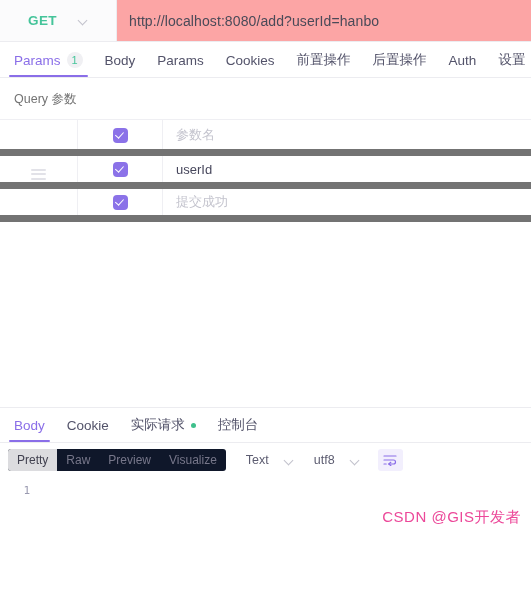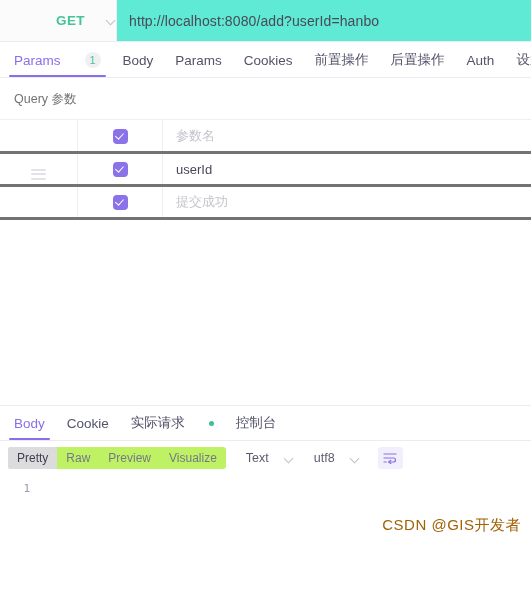--- a/index.html
+++ b/index.html
@@ -22,21 +22,21 @@
     display: flex;
     align-items: stretch;
     height: 41px;
     border-bottom: 1px solid #ececf0;
     background: #fbfbfc;
   }
   .method-box {
     width: 116px;
     display: flex;
     align-items: center;
-    justify-content: flex-end;
+    justify-content: center;
     gap: 22px;
     border-right: 1px solid #ececf0;
     background: #fbfbfc;
     cursor: pointer;
   }
   .method-label {
     color: #45c49a;
     font-weight: bold;
     font-size: 13.5px;
     letter-spacing: .4px;
@@ -54,21 +54,21 @@
     width: 6px; height: 6px;
     border-right: 1.3px solid #c2c2cc;
     border-bottom: 1.3px solid #c2c2cc;
     transform: rotate(45deg);
   }
   .url-box {
     flex: 1;
     display: flex;
     align-items: center;
     padding-left: 12px;
-    background: #5eead4;
+    background: #fca5a5;
     cursor: text;
   }
   .url-text {
     font-size: 14px;
     color: #4a4a58;
     letter-spacing: .1px;
   }
 
   
   .req-tabs {
@@ -76,21 +76,21 @@
     align-items: flex-end;
     height: 35px;
     padding: 0 0 0 3px;
     border-bottom: 1px solid #ececf0;
     background: #ffffff;
   }
   .tab {
     position: relative;
     display: flex;
     align-items: center;
-    gap: 24px;
+    gap: 6px;
     padding: 0 11px;
     height: 34px;
     font-size: 13.5px;
     color: #53536a;
     cursor: pointer;
     white-space: nowrap;
   }
   .tab.active { color: #8a6ee8; }
   .tab.active::after {
     content: "";
@@ -127,21 +127,21 @@
     color: #737373;
   }
   .ptable {
     width: 100%;
     border-collapse: collapse;
     table-layout: fixed;
   }
   .ptable tr { height: 33px; }
   .ptable td {
     border-top: 1px solid #efeff3;
-    border-bottom: 3px solid #737373;
+    border-bottom: 7px solid #737373;
     padding: 0;
     vertical-align: middle;
   }
   .col-handle { width: 77px; border-right: 1px solid #efeff3; text-align: center; }
   .col-check  { width: 84px; border-right: 1px solid #efeff3; text-align: center; }
   .col-name   { padding-left: 13px !important; }
 
   .dragger {
     display: inline-flex;
     flex-direction: column;
@@ -191,21 +191,21 @@
     display: flex;
     align-items: center;
     height: 34px;
     padding: 0 8px;
     gap: 0;
     background: #ffffff;
   }
   .segmented {
     display: flex;
     align-items: center;
-    background: #bef264;
+    background: #0f172a;
     border-radius: 3px;
     height: 22px;
     overflow: hidden;
   }
   .seg {
     padding: 0 9px;
     height: 22px;
     display: flex;
     align-items: center;
     font-size: 12px;
@@ -262,23 +262,23 @@
     color: #2b2b38;
     white-space: nowrap;
   }
   .uuid {
     background: #eef1f8;
     color: #1e2430;
   }
   .watermark {
     position: absolute;
     right: 10px;
-    bottom: 12px;
+    bottom: 22px;
     font-size: 15px;
-    color: #a16207;
+    color: #ec4899;
     letter-spacing: .5px;
     user-select: none;
   }
 </style>
 </head>
 <body>
 
 <div class="urlbar">
   <div class="method-box">
     <span class="method-label">GET</span>

